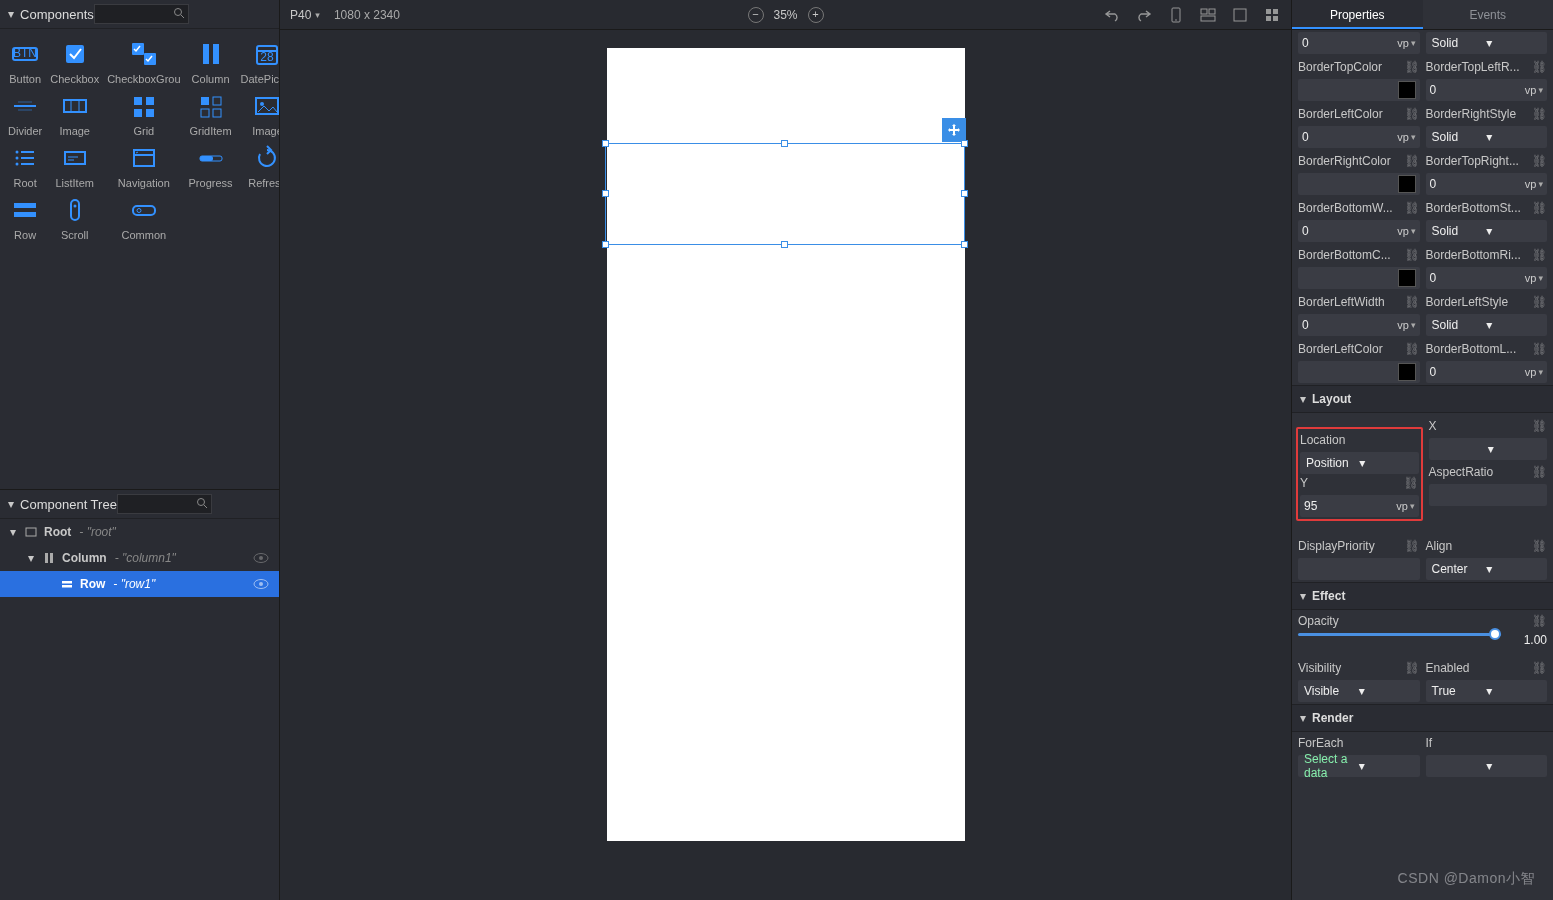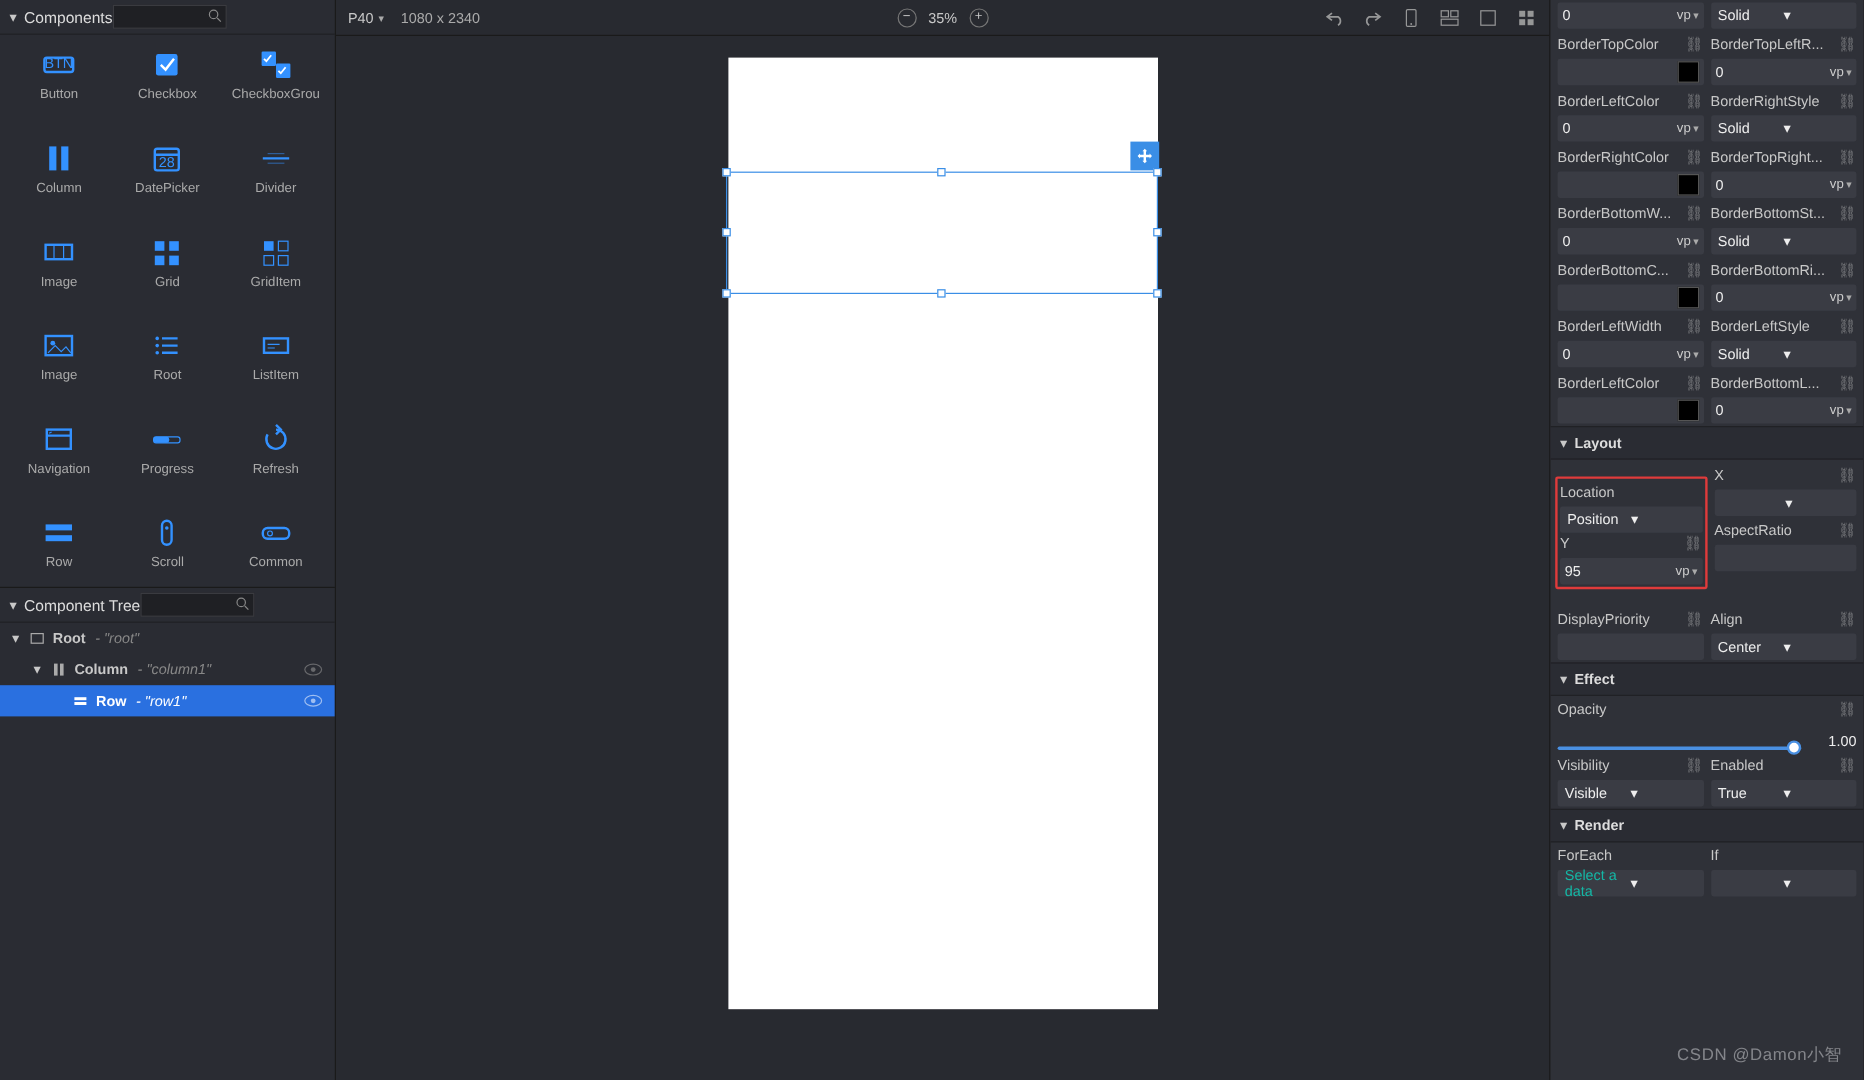--- a/index.html
+++ b/index.html
@@ -10,21 +10,21 @@
 .panel-hd{display:flex;align-items:center;padding:4px 8px;border-bottom:1px solid #202125}
 .panel-hd .chev{margin-right:6px;cursor:pointer}
 .panel-hd .title{flex:0 0 auto;font-size:13px;color:#ddd}
 .panel-hd .srch{margin-left:auto;background:#1f2024;border:1px solid #3a3b40;height:20px;width:95px;padding:0 20px 0 4px;color:#ccc}
 .srch-wrap{position:relative}
 .srch-wrap .mag{position:absolute;right:4px;top:3px;pointer-events:none}
 .tabs{display:flex;border-bottom:1px solid #1a1a1a}
 .tab{flex:1;text-align:center;padding:10px 0;cursor:pointer;color:#999}
 .tab.active{color:#3391ff;border-bottom:2px solid #3391ff}
 .comp-scroll{flex:0 0 460px;overflow-y:auto;padding:8px 4px;position:relative}
-.comp-grid{display:grid;grid-template-columns:repeat(3,1fr);gap:26px 0}
+.comp-grid{display:grid;grid-template-columns:repeat(5,1fr);gap:0 0}
 .comp-item{display:flex;flex-direction:column;align-items:center;gap:6px;cursor:pointer;padding:4px}
 .comp-ico{width:30px;height:26px;display:flex;align-items:center;justify-content:center}
 .comp-lbl{font-size:11px;color:#aaa;text-align:center}
 .tree{flex:1;overflow:auto}
 .tree-row{display:flex;align-items:center;height:26px;padding-left:6px;cursor:pointer}
 .tree-row.sel{background:#2a70e0;color:#fff}
 .tree-row.sel *{color:#fff}
 .tree-ind{display:inline-block}
 .tree-chev{width:14px;text-align:center}
 .tree-ico{width:16px;margin:0 4px}
@@ -62,21 +62,21 @@
 .pinput input{background:none;border:none;outline:none;width:100%;color:#eee;font-size:12px}
 .pinput .unit{color:#ccc;margin-right:2px;font-size:11px}
 .pinput .dd{color:#aaa;cursor:pointer;font-size:9px}
 .pselect{display:flex;align-items:center;background:#3a3c44;height:22px;border-radius:2px;padding:0 6px;cursor:pointer}
 .pselect span{flex:1;color:#eee}
 .swatch{width:18px;height:18px;background:#000;border:1px solid #555;margin-left:auto;cursor:pointer}
 .section-hd{display:flex;align-items:center;padding:6px 8px;background:#2a2c33;border-top:1px solid #202125;border-bottom:1px solid #202125;cursor:pointer}
 .section-hd .chev{margin-right:6px}
 .section-hd .t{font-weight:bold;color:#ddd}
 .highlight{border:2px solid #e03b3b;border-radius:2px;padding:2px;margin:14px 4px}
-.slider{position:relative;height:22px;display:flex;align-items:flex-end}
+.slider{position:relative;height:22px;display:flex;align-items:flex-start}
 .slider-track{flex:1;height:3px;background:#4a90e2;border-radius:2px;position:relative}
 .slider-thumb{position:absolute;right:0;top:-5px;width:12px;height:12px;border-radius:50%;background:#fff;border:2px solid #4a90e2}
 .slider-val{width:40px;text-align:right;color:#eee;margin-left:6px}
 .watermark{position:absolute;right:18px;bottom:12px;color:#c9cace;opacity:.55;font-size:14px;letter-spacing:.5px}
 
 .comp-scroll::-webkit-scrollbar,.props::-webkit-scrollbar{width:7px}
 .comp-scroll::-webkit-scrollbar-thumb,.props::-webkit-scrollbar-thumb{background:#4a4c54;border-radius:3px}
 svg{display:block}
 </style>
 </head>
@@ -411,20 +411,24 @@
         <div class="handle h-mr"></div>
         <div class="handle h-bl"></div>
         <div class="handle h-bm"></div>
         <div class="handle h-br"></div>
       </div>
     </div>
   </div>
 </div>
 
 <div class="right">
+  <div class="rtabs">
+    <div class="rtab active">Properties</div>
+    <div class="rtab">Events</div>
+  </div>
   <div class="props">
 
     <div class="prow">
       <div class="pcol">
             <div class="pinput">
               <input value="0" style="">
               <span class="unit">vp</span>
               <span class="dd">▾</span>
             </div>
           </div>
@@ -721,21 +725,21 @@
     <div class="section-hd">
           <span class="chev">▾</span>
           <span class="t">Render</span>
         </div>
     <div class="prow">
       <div class="pcol">
             <div class="plabel">
               <span>ForEach</span>
             </div>
             <div class="pselect">
-              <span style="color:#14b8a6">Select a data</span>
+              <span style="color:#86efac">Select a data</span>
               <span class="dd">▾</span>
             </div>
           </div>
       <div class="pcol">
             <div class="plabel">
               <span>If</span>
             </div>
             <div class="pselect">
               <span></span>
               <span class="dd">▾</span>

